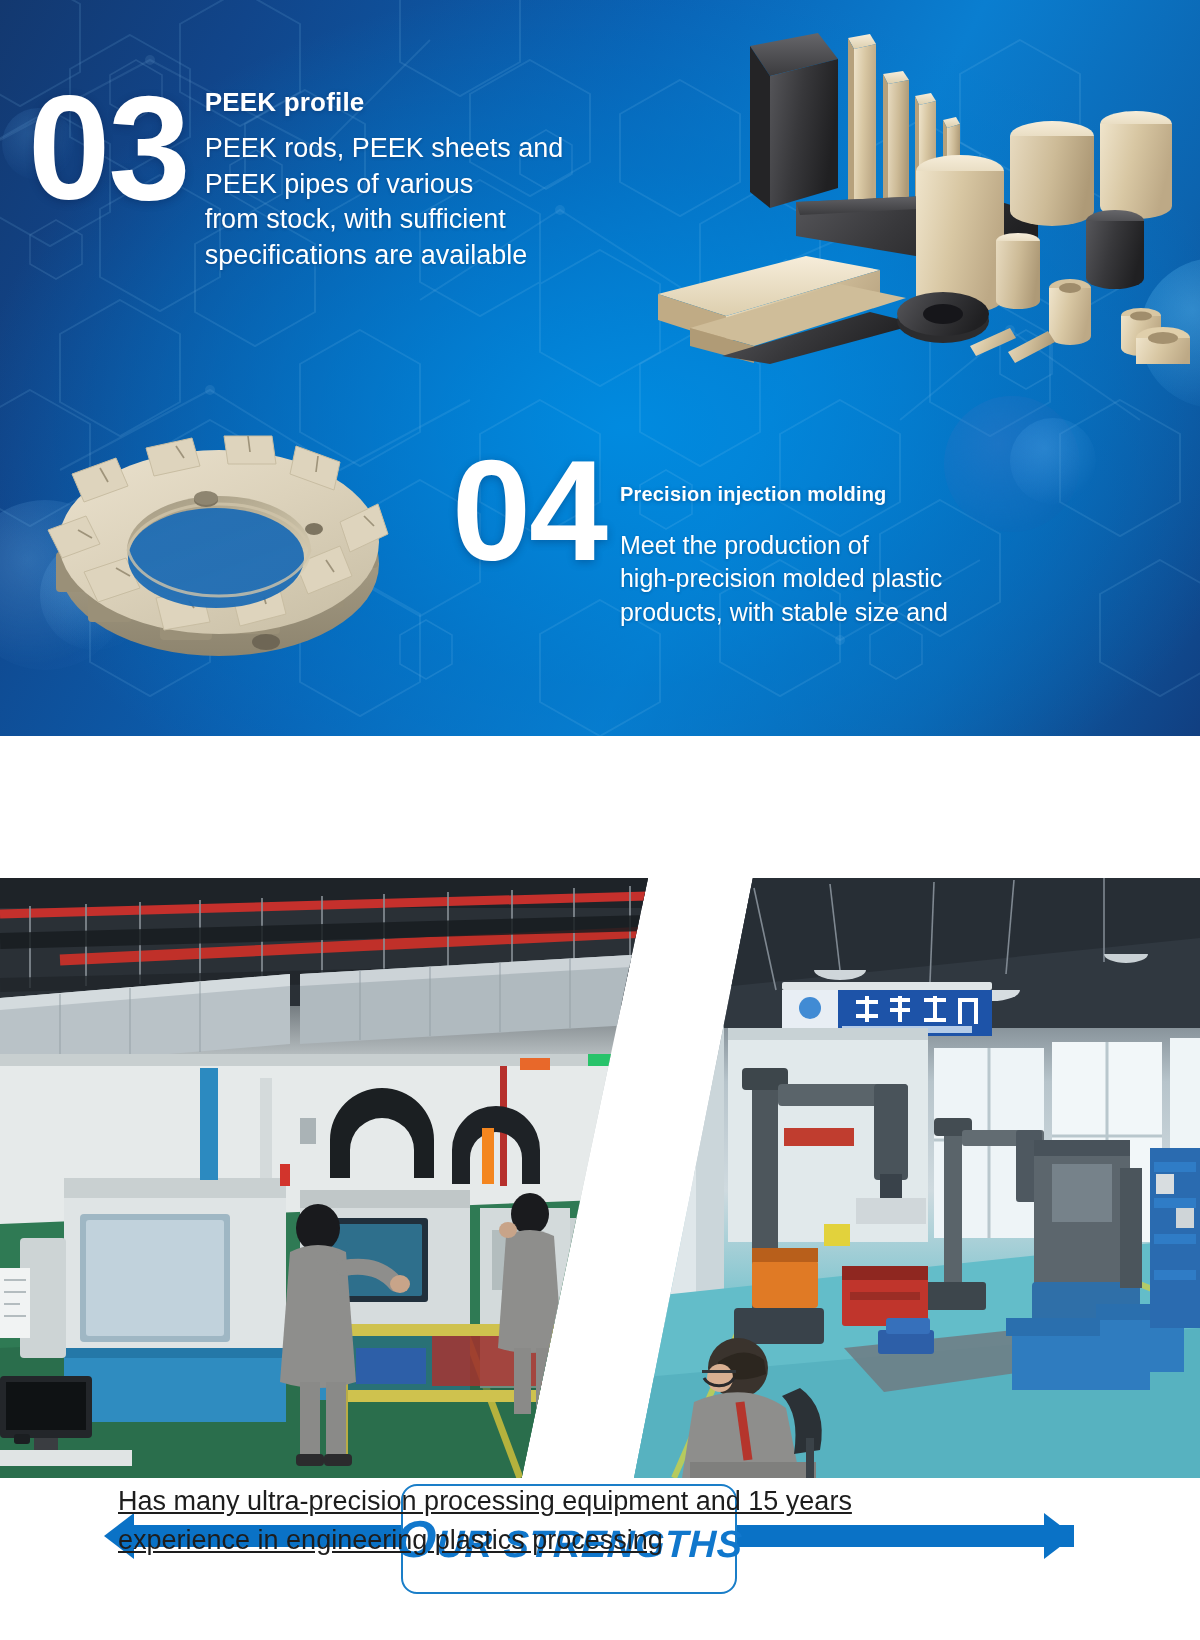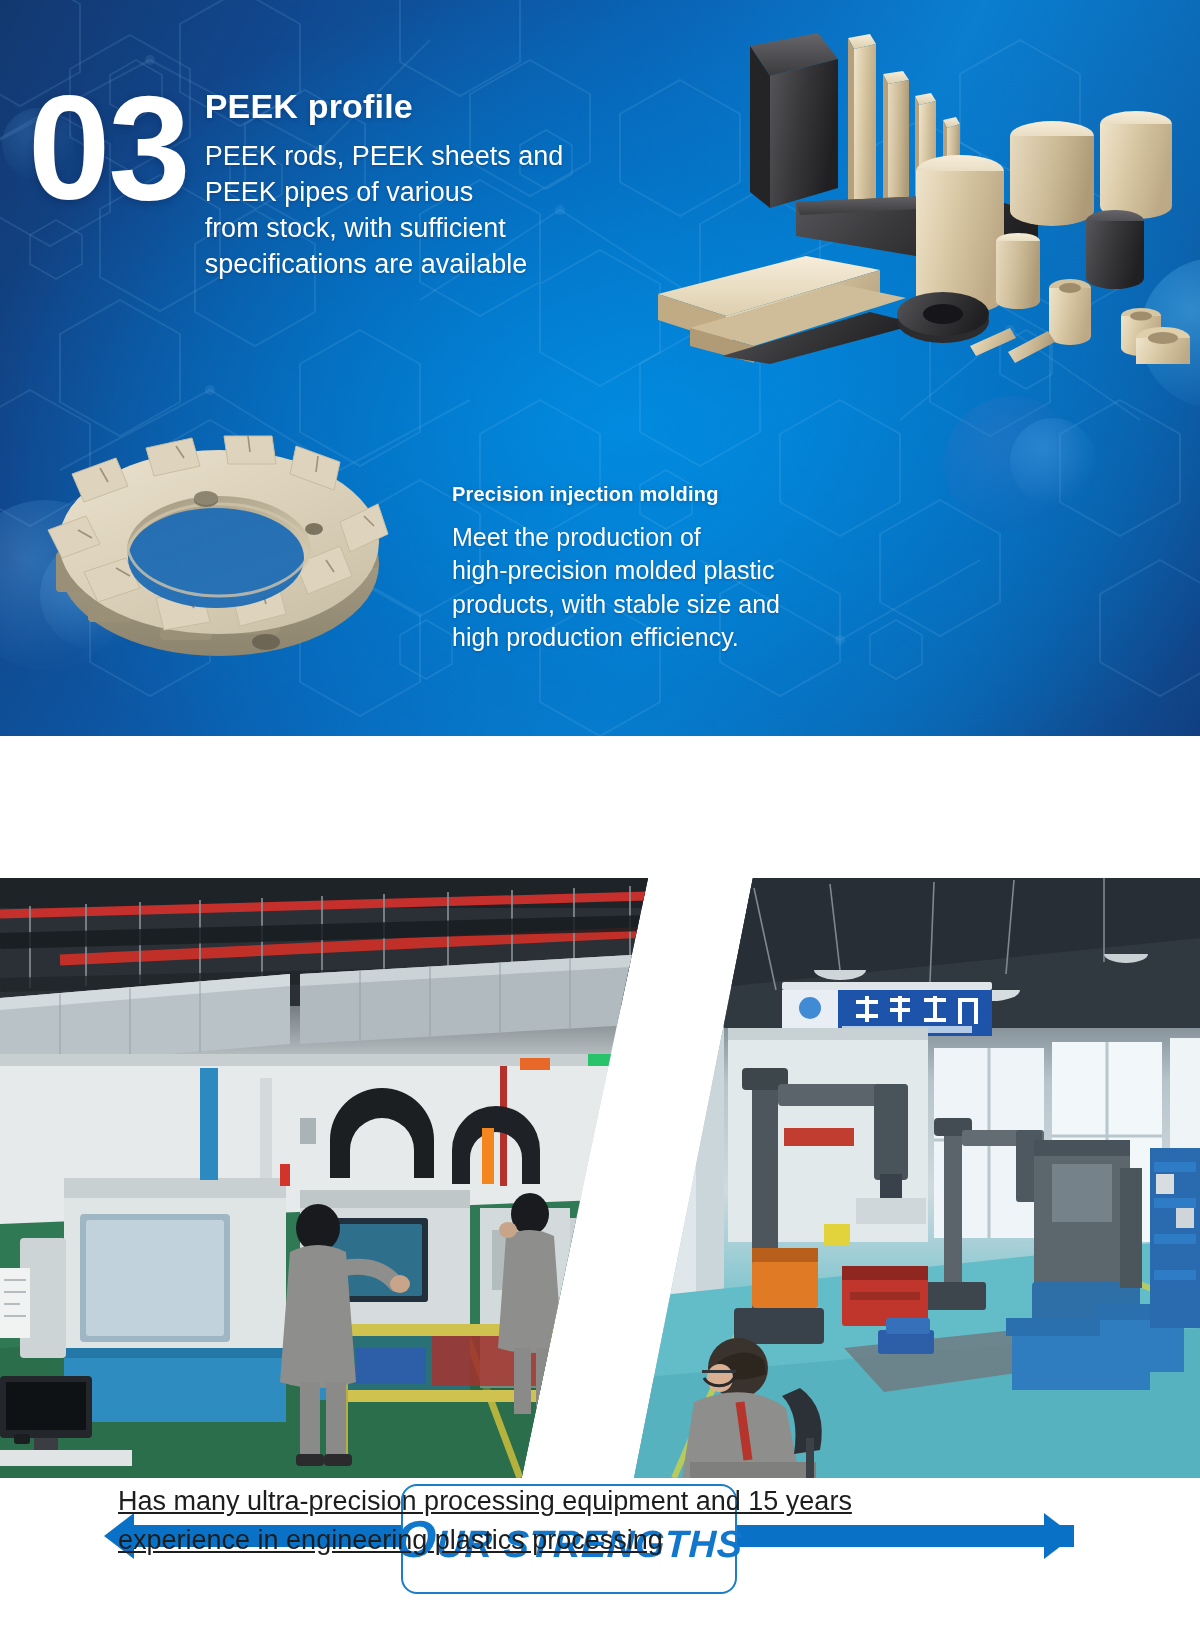--- a/index.html
+++ b/index.html
@@ -30,33 +30,33 @@
   .bignum {
     color:#ffffff; font-weight:bold; line-height:.92;
     letter-spacing:-2px;
     text-shadow:0 2px 8px rgba(0,20,60,.30);
   }
   .n03 { font-size:148px; margin-right:16px; margin-top:2px; }
   .n04 { font-size:142px; margin-right:14px; margin-top:6px; }
 
   .ctext { padding-top:10px; }
   .ctitle {
-    color:#ffffff; font-weight:bold; font-size:34px;
+    color:#ffffff; font-weight:bold; font-size:26px;
     line-height:1.1; letter-spacing:.2px;
     text-shadow:0 1px 4px rgba(0,25,65,.35);
     white-space:nowrap;
   }
   .cbody {
     color:#ffffff; font-size:27px; line-height:1.33;
     margin-top:14px; font-weight:400;
     text-shadow:0 1px 3px rgba(0,25,65,.30);
   }
   .card04 .ctext { padding-top:14px; }
   .card04 .ctitle { font-size:20px;margin-top:29px; }
-  .card04 .cbody { font-size:25px; margin-top:16px; }
+  .card04 .cbody { font-size:25px; margin-top:24px; }
 
   
   .peek-cluster { position:absolute; left:618px; top:16px; width:582px; height:348px; }
 
   
   .gear-wrap { position:absolute; left:34px; top:412px; width:370px; height:262px; }
 
   
   .strength-band { position:absolute; left:0; top:736px; width:1200px; height:142px; background:#fff; }
   .arrow-line {
@@ -375,27 +375,27 @@
 
         <ellipse cx="172" cy="88" rx="12" ry="7" fill="#7d7460"></ellipse>
         <ellipse cx="172" cy="86" rx="12" ry="7" fill="#8e8570"></ellipse>
         <ellipse cx="280" cy="117" rx="9" ry="6" fill="#7d7460"></ellipse>
         <ellipse cx="232" cy="230" rx="14" ry="8" fill="#6e6655"></ellipse>
       </svg>
     </div>
 
     <div class="card04">
       <div class="numblock">
+        <div class="bignum n04">04</div>
         <div class="ctext">
           <div class="ctitle">Precision injection molding</div>
           <div class="cbody">
             <div>Meet the production of</div>
             <div>high-precision molded plastic</div>
             <div>products, with stable size and</div>
-            <div>high production efficiency.</div>
           </div>
         </div>
       </div>
     </div>
   </div>
 
   <div class="strength-band">
     <div class="arrow-head-left"></div>
     <div class="arrow-line"></div>
     <div class="arrow-head-right"></div>

